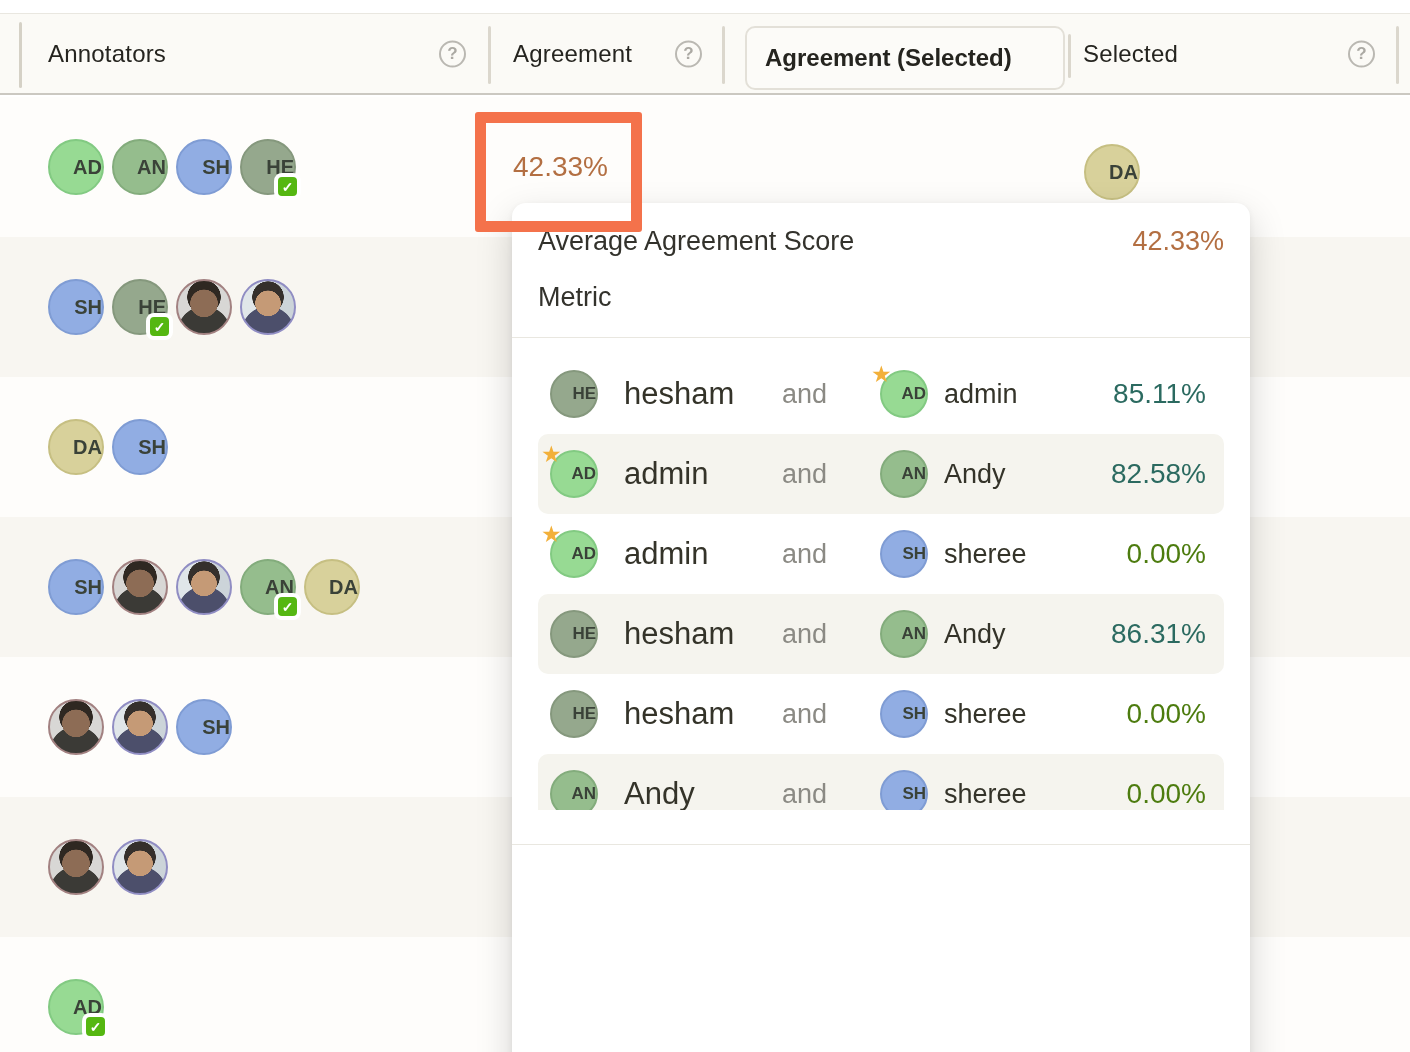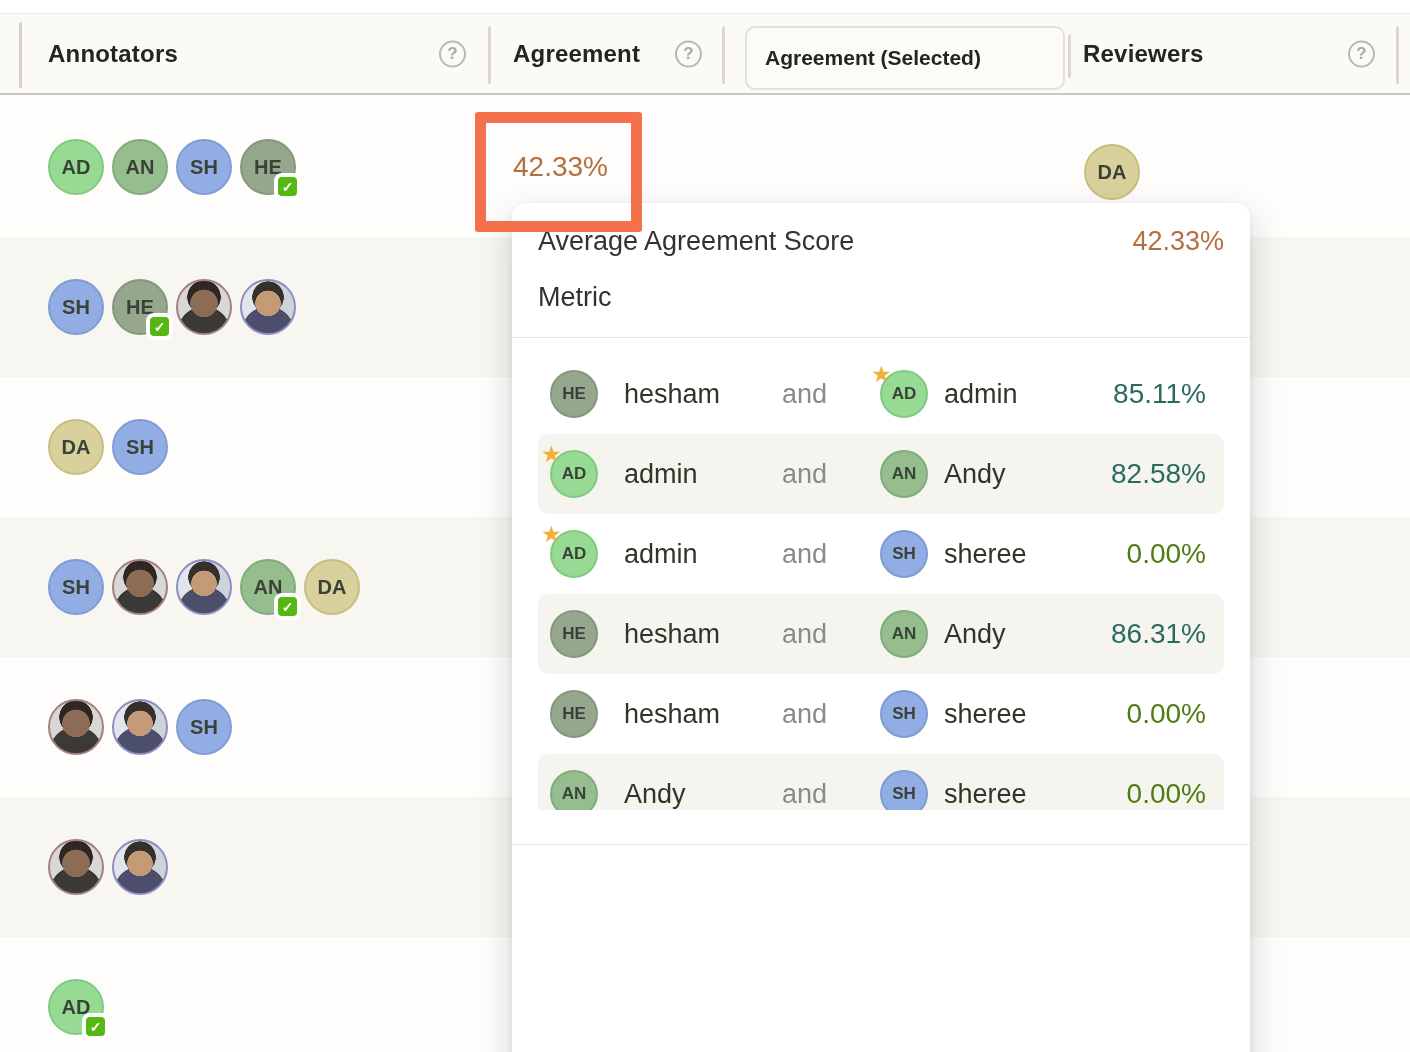--- a/index.html
+++ b/index.html
@@ -4,37 +4,37 @@
 <style>
   *{margin:0;padding:0;box-sizing:border-box}
   html,body{width:1410px;height:1052px;overflow:hidden}
   body{position:relative;font-family:"Liberation Sans",sans-serif;background:#ffffff;}
 
   
   .header{position:absolute;left:0;top:13px;width:1410px;height:82px;background:#fbfaf6;
           border-top:1px solid #e9e7e0;border-bottom:2px solid #cbc8c1;z-index:5}
   .vdiv{position:absolute;width:3px;background:#dbd7cd;border-radius:2px;top:12px;height:58px}
   .vdiv.tall{top:8px;height:66px;background:#d5d1c6}
-  .hcell{position:absolute;top:50%;transform:translateY(-50%);font-size:24px;font-weight:700;color:#25241f;letter-spacing:.2px}
+  .hcell{position:absolute;top:50%;transform:translateY(-50%);font-size:24px;font-weight:400;color:#25241f;letter-spacing:.2px}
   .help{position:absolute;top:50%;transform:translateY(-50%);width:27px;height:27px;border:2px solid #bab8b2;
         border-radius:50%;color:#aba9a3;font-size:17px;font-weight:700;display:flex;align-items:center;justify-content:center}
   .selbox{position:absolute;left:745px;top:12px;width:320px;height:64px;background:#fcfbf8;border:2px solid #e3e0d8;
           border-radius:10px;display:flex;align-items:center;padding-left:18px;z-index:6}
-  .selbox .hlabel{font-size:21px;font-weight:700;color:#25241f}
+  .selbox .hlabel{font-size:24px;font-weight:700;color:#25241f}
 
   
   #rows{position:absolute;left:0;top:97px;width:1410px}
   .trow{position:relative;width:1410px;height:140px;background:#fefdfb}
   .trow.alt{background:#f8f6f1}
   .annotators{position:absolute;left:48px;top:0;height:100%;display:flex;align-items:center;gap:8px}
   .reviewers-cell{position:absolute;left:1084px;top:50%;transform:translateY(-50%);display:flex;gap:8px}
   .agreement-val{position:absolute;left:513px;top:50%;transform:translateY(-50%);font-size:28px;color:#b36f42}
 
   
-  .avatar{position:relative;border-radius:50%;border:2px solid transparent;display:flex;align-items:center;justify-content:center;flex:0 0 auto}
+  .avatar{position:relative;border-radius:50%;border:2px solid transparent;display:flex;align-items:center;justify-content:flex-end;flex:0 0 auto}
   .initials{font-weight:700;color:#3a4238}
   .trow .initials{font-size:20px}
   .brow .initials{font-size:17px}
   .badge{position:absolute;right:-7px;bottom:-7px;width:27px;height:27px;background:#55b712;border:4px solid #fff;
          border-radius:8px;color:#fff;font-size:14px;font-weight:900;display:flex;align-items:center;justify-content:center;line-height:1}
   .star{position:absolute;top:-11px;left:-13px;font-size:26px;color:#f2b03a;line-height:1;z-index:2}
   .brow .star{font-size:23px;top:-9px;left:-11px}
   .photo-a{background:
       radial-gradient(circle 14px at 50% 43%, #8d6c55 97%, transparent),
       radial-gradient(circle 17px at 50% 31%, #2f2822 97%, transparent),
@@ -62,21 +62,21 @@
   .s-orange{font-size:27px;color:#b36f42}
   .s-gray{font-size:27px;color:#7d7c76}
   .pop-divider{height:1px;background:#e9e7e0;margin-top:24px}
   .pop-breakdown{height:506px;padding:16px 26px 0;overflow:hidden}
   .b-title{font-size:21px;font-weight:700;color:#2c2b25;height:26px;margin-bottom:8px}
   #breakdown-list{height:456px;overflow:hidden}
   .brow{position:relative;height:80px;border-radius:10px}
   .brow.alt{background:#f5f4ee}
   .brow .av1{position:absolute;left:12px;top:16px}
   .brow .av2{position:absolute;left:342px;top:16px}
-  .b-name1{position:absolute;left:86px;top:50%;transform:translateY(-50%);font-size:27px;color:#343329}
+  .b-name1{position:absolute;left:86px;top:50%;transform:translateY(-50%);font-size:31px;color:#343329}
   .b-and{position:absolute;left:244px;top:50%;transform:translateY(-50%);font-size:27px;color:#8b8a84}
   .b-name2{position:absolute;left:406px;top:50%;transform:translateY(-50%);font-size:27px;color:#343329}
   .b-val{position:absolute;right:18px;top:50%;transform:translateY(-50%);font-size:28px}
   .b-val.good{color:#2b6a60}
   .b-val.bad{color:#4d7c0f}
   .pop-links{padding:12px 0 0 42px;border-top:1px solid #e9e7e0}
   .plink{height:80px;display:flex;align-items:center;font-size:28px;color:#44433d;cursor:pointer}
 </style>
 </head>
 <body>
@@ -89,21 +89,21 @@
   <span class="vdiv" style="left:488px"></span>
   <span class="hcell" style="left:513px">Agreement</span>
   <span class="help" style="left:675px">?</span>
 
   <span class="vdiv" style="left:722px"></span>
   <div class="selbox">
     <span class="hlabel">Agreement (Selected)</span>
   </div>
   <span class="vdiv" style="left:1068px;top:20px;height:44px"></span>
 
-  <span class="hcell" style="left:1083px">Reviewers</span>
+  <span class="hcell" style="left:1083px">Selected</span>
   <span class="help" style="left:1348px">?</span>
   <span class="vdiv" style="left:1396px"></span>
 </div>
 
 <div id="rows">
     <div class="trow">
       <div class="annotators">
         <span class="avatar" style="height: 56px; width: 56px; background: rgb(151, 218, 147); border-color: rgb(130, 202, 130);">
           <span class="initials">AD</span>
         </span>

